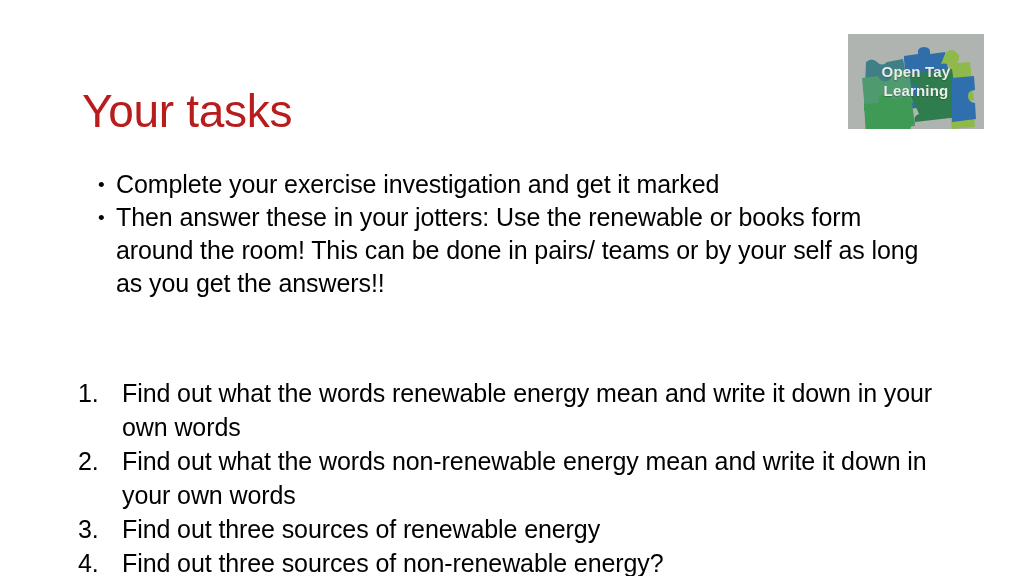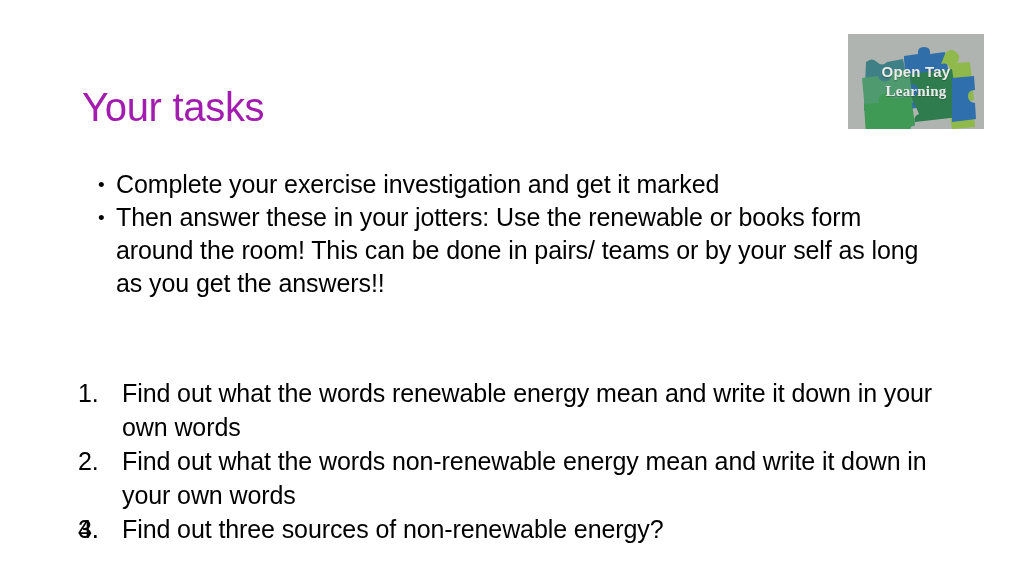--- a/index.html
+++ b/index.html
@@ -58,32 +58,31 @@
     font-weight: bold;
     font-size: 15px;
     line-height: 20px;
     color: #e9ecea;
     letter-spacing: 0.2px;
     text-shadow: 0 1px 1px rgba(40,60,50,0.45);
     white-space: nowrap;
   }
   .logo-line.second {
     margin-top: -1px;
-    font-family: Liberation Serif, serif;
   }
 
   
   .title {
     position: absolute;
     left: 82px;
     top: 52px;
-    font-size: 40px;
+    font-size: 46px;
     line-height: 56px;
     font-weight: normal;
-    color: #a21caf;
+    color: #b91c1c;
     letter-spacing: -0.3px;
     white-space: nowrap;
   }
 
   
   .body-content {
     position: absolute;
     left: 78px;
     top: 152px;
     width: 880px;
@@ -185,20 +184,21 @@
       <li>
         <span class="num">1.</span>
         <span>Find out what the words renewable energy mean and write it down in your own words</span>
       </li>
       <li>
         <span class="num">2.</span>
         <span>Find out what the words non-renewable energy mean and write it down in your own words</span>
       </li>
       <li>
         <span class="num">3.</span>
+        <span>Find out three sources of renewable energy</span>
       </li>
       <li>
         <span class="num">4.</span>
         <span>Find out three sources of non-renewable energy?</span>
       </li>
     </ol>
 
   </div>
 </div>
 

